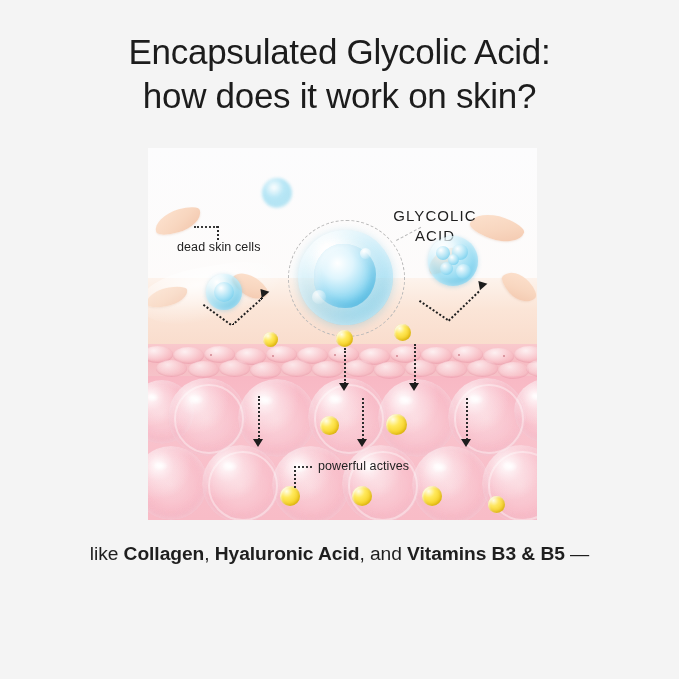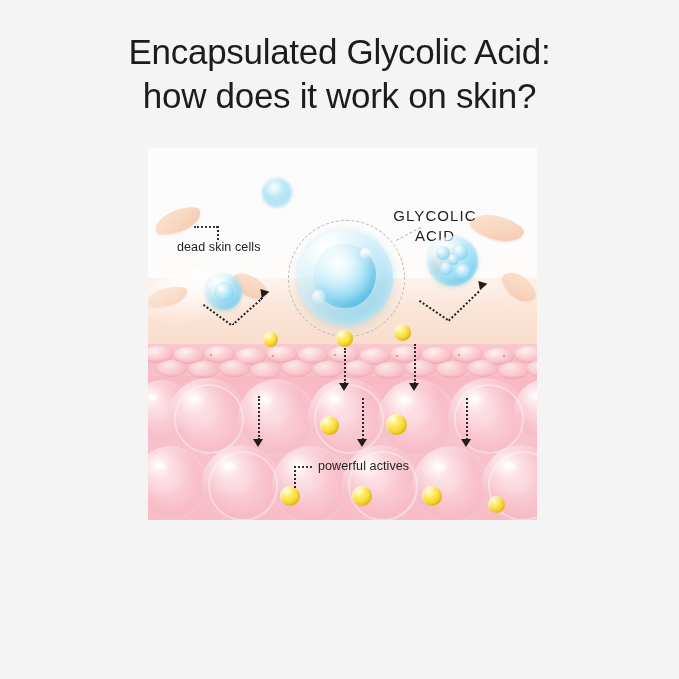--- a/index.html
+++ b/index.html
@@ -353,13 +353,14 @@
   <div class="active-dot" style="left:274px;top:338px;width:20px;height:20px;"></div>
   <div class="active-dot" style="left:340px;top:348px;width:17px;height:17px;opacity:.95;"></div>
 
   <div class="hleader" style="left:146px;top:318px;width:18px;"></div>
   <div class="vline" style="left:146px;top:318px;height:22px;"></div>
   <div class="lbl" style="left:170px;top:311px;">powerful actives</div>
 
 </div>
 
 <div class="body-copy">
+  <span class="row"><span>like </span><b>Collagen</b><span>, </span><b>Hyaluronic Acid</b><span>, and </span><b>Vitamins B3 &amp; B5</b><span> —</span></span>
 </div>
 
 </body></html>

